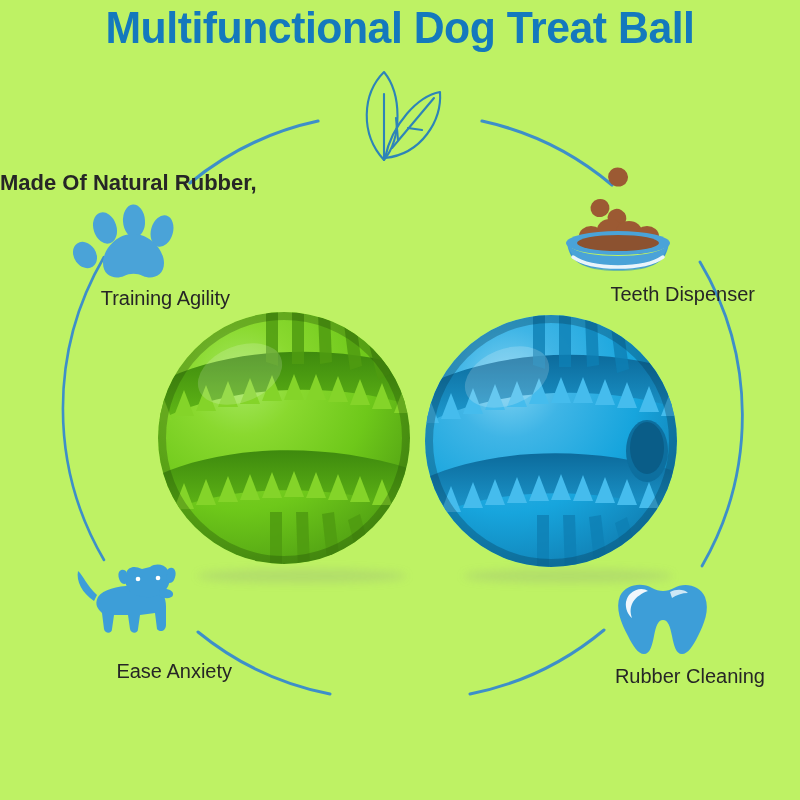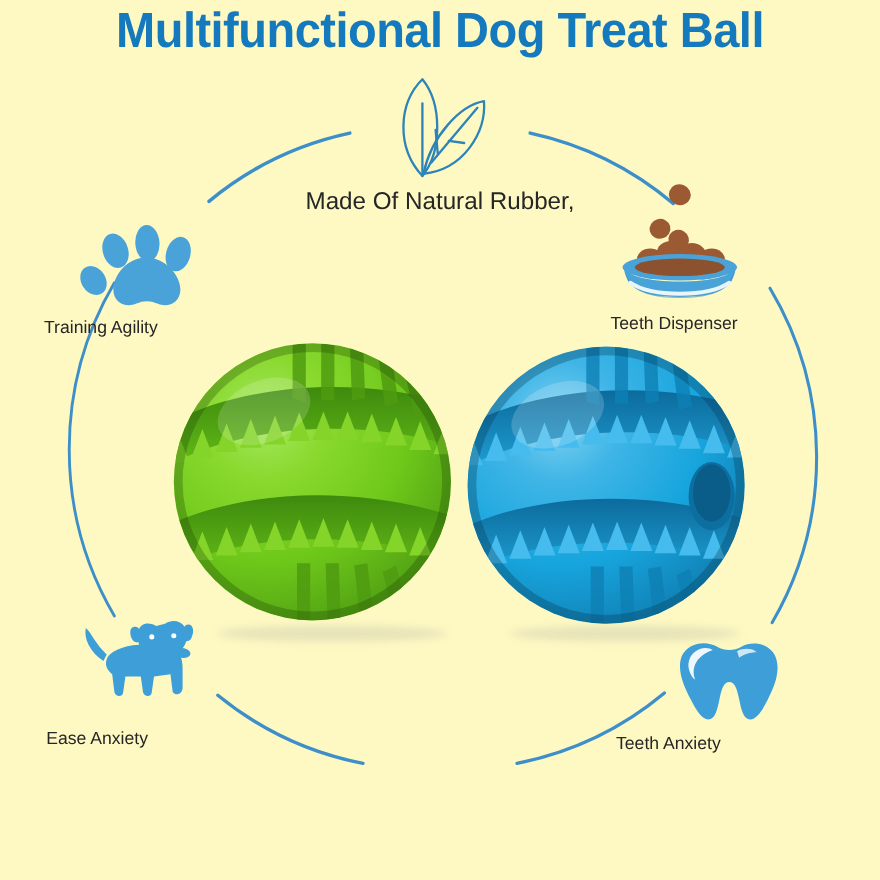--- a/index.html
+++ b/index.html
@@ -8,21 +8,21 @@
     padding: 0;
     background: #ffffff;
   }
   body {
     font-family: "Liberation Sans", sans-serif;
   }
   #infographic {
     position: relative;
     width: 800px;
     height: 800px;
-    background: #fef9c3;
+    background: #bef264;
     overflow: hidden;
   }
 
   
   .title {
     position: absolute;
     top: 2px;
     left: 0;
     width: 800px;
     text-align: center;
@@ -44,38 +44,39 @@
     width: 800px;
     height: 800px;
   }
 
   
   .feature {
     position: absolute;
   }
   .feature-label {
     font-family: "Liberation Sans", sans-serif;
-    font-size: 16px;
+    font-size: 20px;
     color: #262626;
     white-space: nowrap;
-    text-align: left;
+    text-align: right;
     line-height: 24px;
   }
   .icon-box {
     position: relative;
     margin: 0 auto;
   }
 
   
   .headline {
     position: absolute;
     top: 168px;
     left: 0;
     width: 800px;
-    text-align: center;
+    text-align: left;
+    font-weight: bold;
   }
   .headline .line {
     font-family: "Liberation Sans", sans-serif;
     font-size: 22px;
     color: #262626;
     line-height: 29px;
     white-space: nowrap;
   }
 
   
@@ -254,21 +255,21 @@
                  C 124 2, 140 5, 145 17 C 150 30, 144 44, 138 56
                  C 133 66, 128 74, 122 74 C 116 74, 114 66, 112 56
                  C 110 46, 108 40, 103 40 C 98 40, 96 46, 94 56
                  C 92 66, 90 74, 84 74 C 78 74, 73 66, 68 56
                  C 61 43, 55 28, 60 16 Z" fill="#3d9ed8"></path>
         <path d="M70 14 C 76 8, 84 8, 88 11 C 82 13, 76 17, 73 22
                  C 70 27, 70 33, 72 38 C 68 35, 65 28, 66 22 C 67 18, 68 16, 70 14 Z" fill="#ffffff" opacity="0.92"></path>
         <path d="M110 12 C 116 9, 124 9, 128 13 C 122 13, 116 15, 112 18 Z" fill="#ffffff" opacity="0.75"></path>
       </svg>
     </div>
-    <div class="feature-label">Teeth Anxiety</div>
+    <div class="feature-label">Rubber Cleaning</div>
   </div>
 
 
   <div class="product">
 
     <div class="ball-shadow" style="left:162px; width:210px;"></div>
     <div class="ball-shadow" style="left:428px; width:210px;"></div>
 
     <div class="ball ball-green">
       <svg width="252" height="252" viewBox="0 0 252 252">

